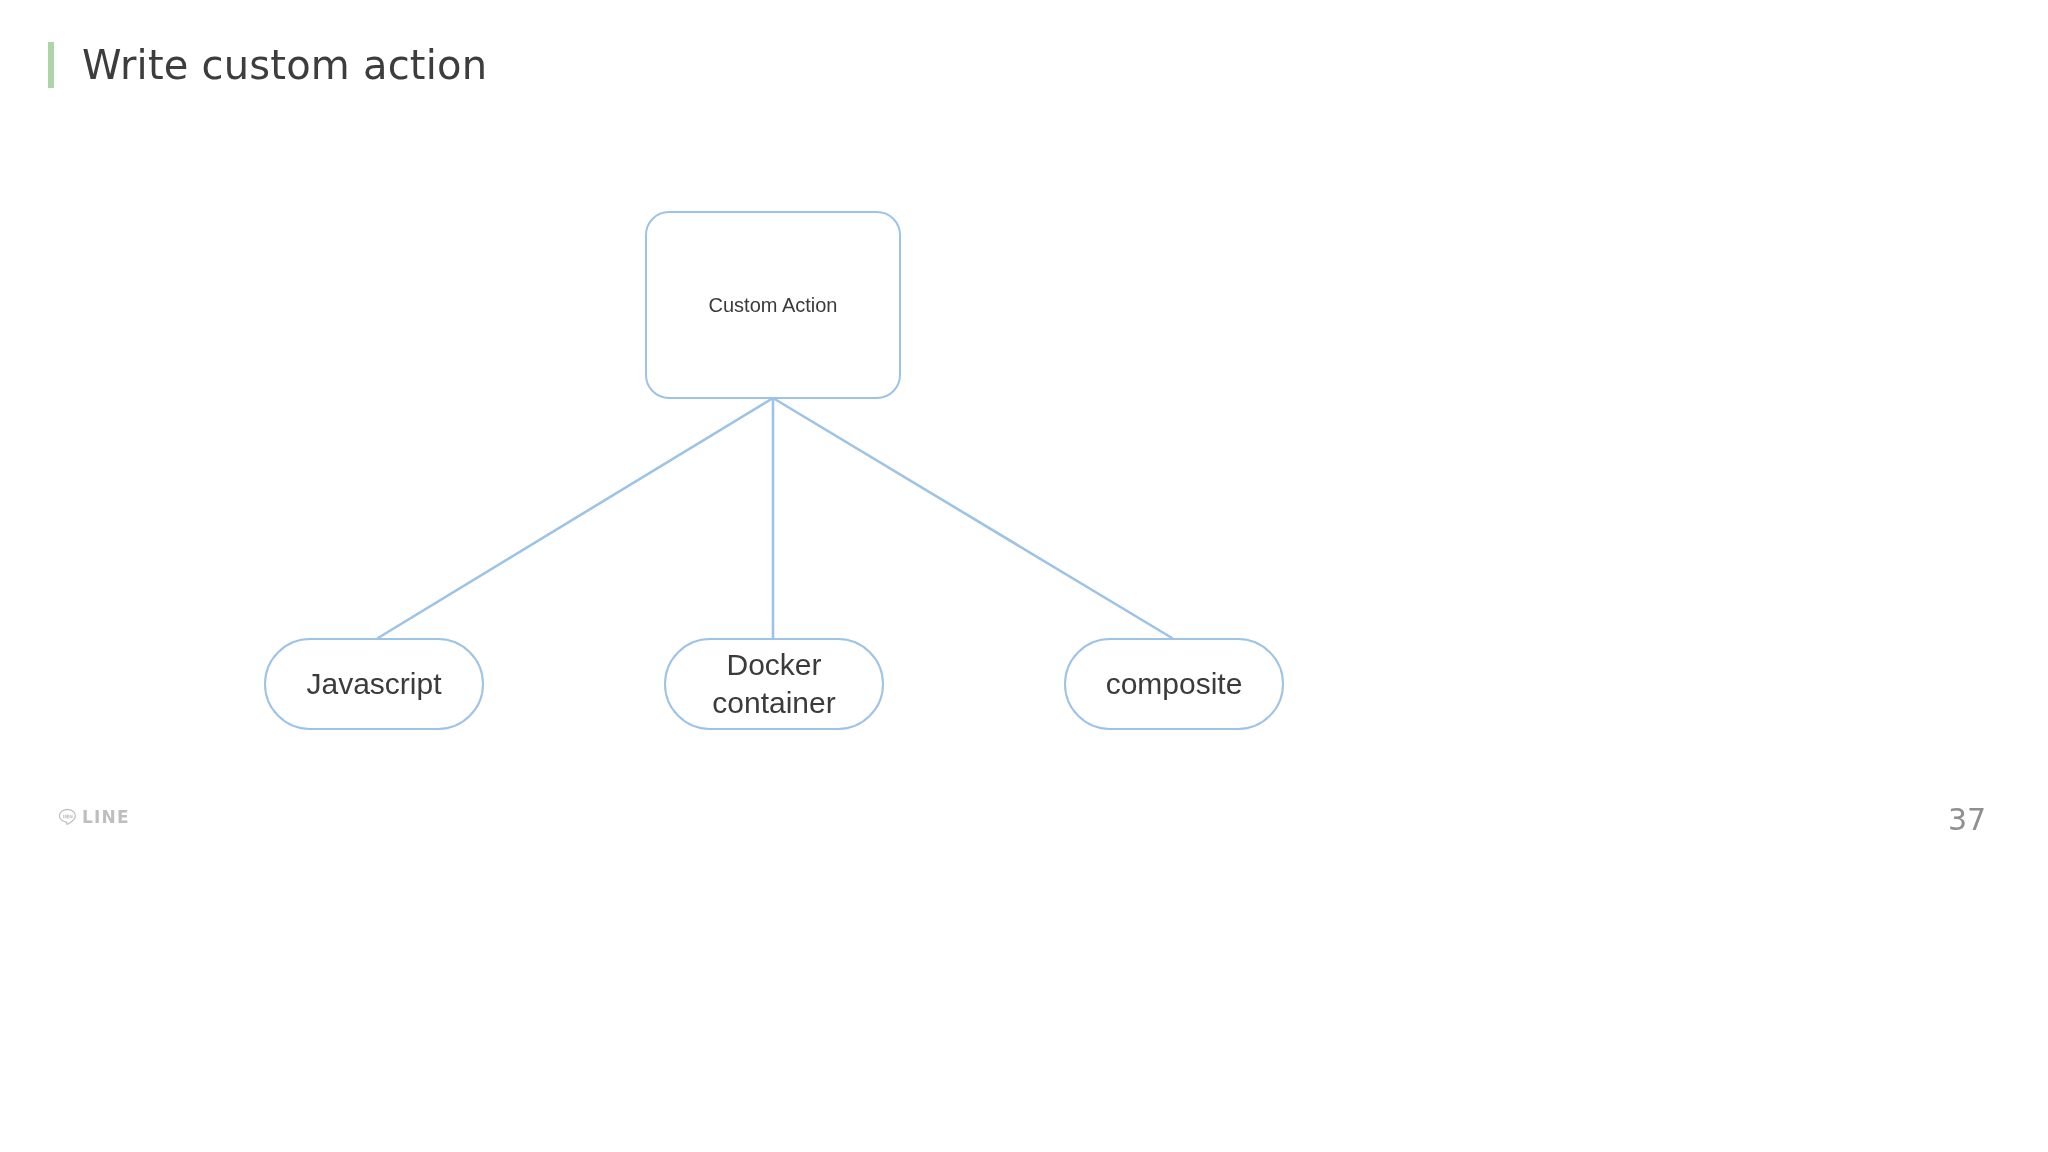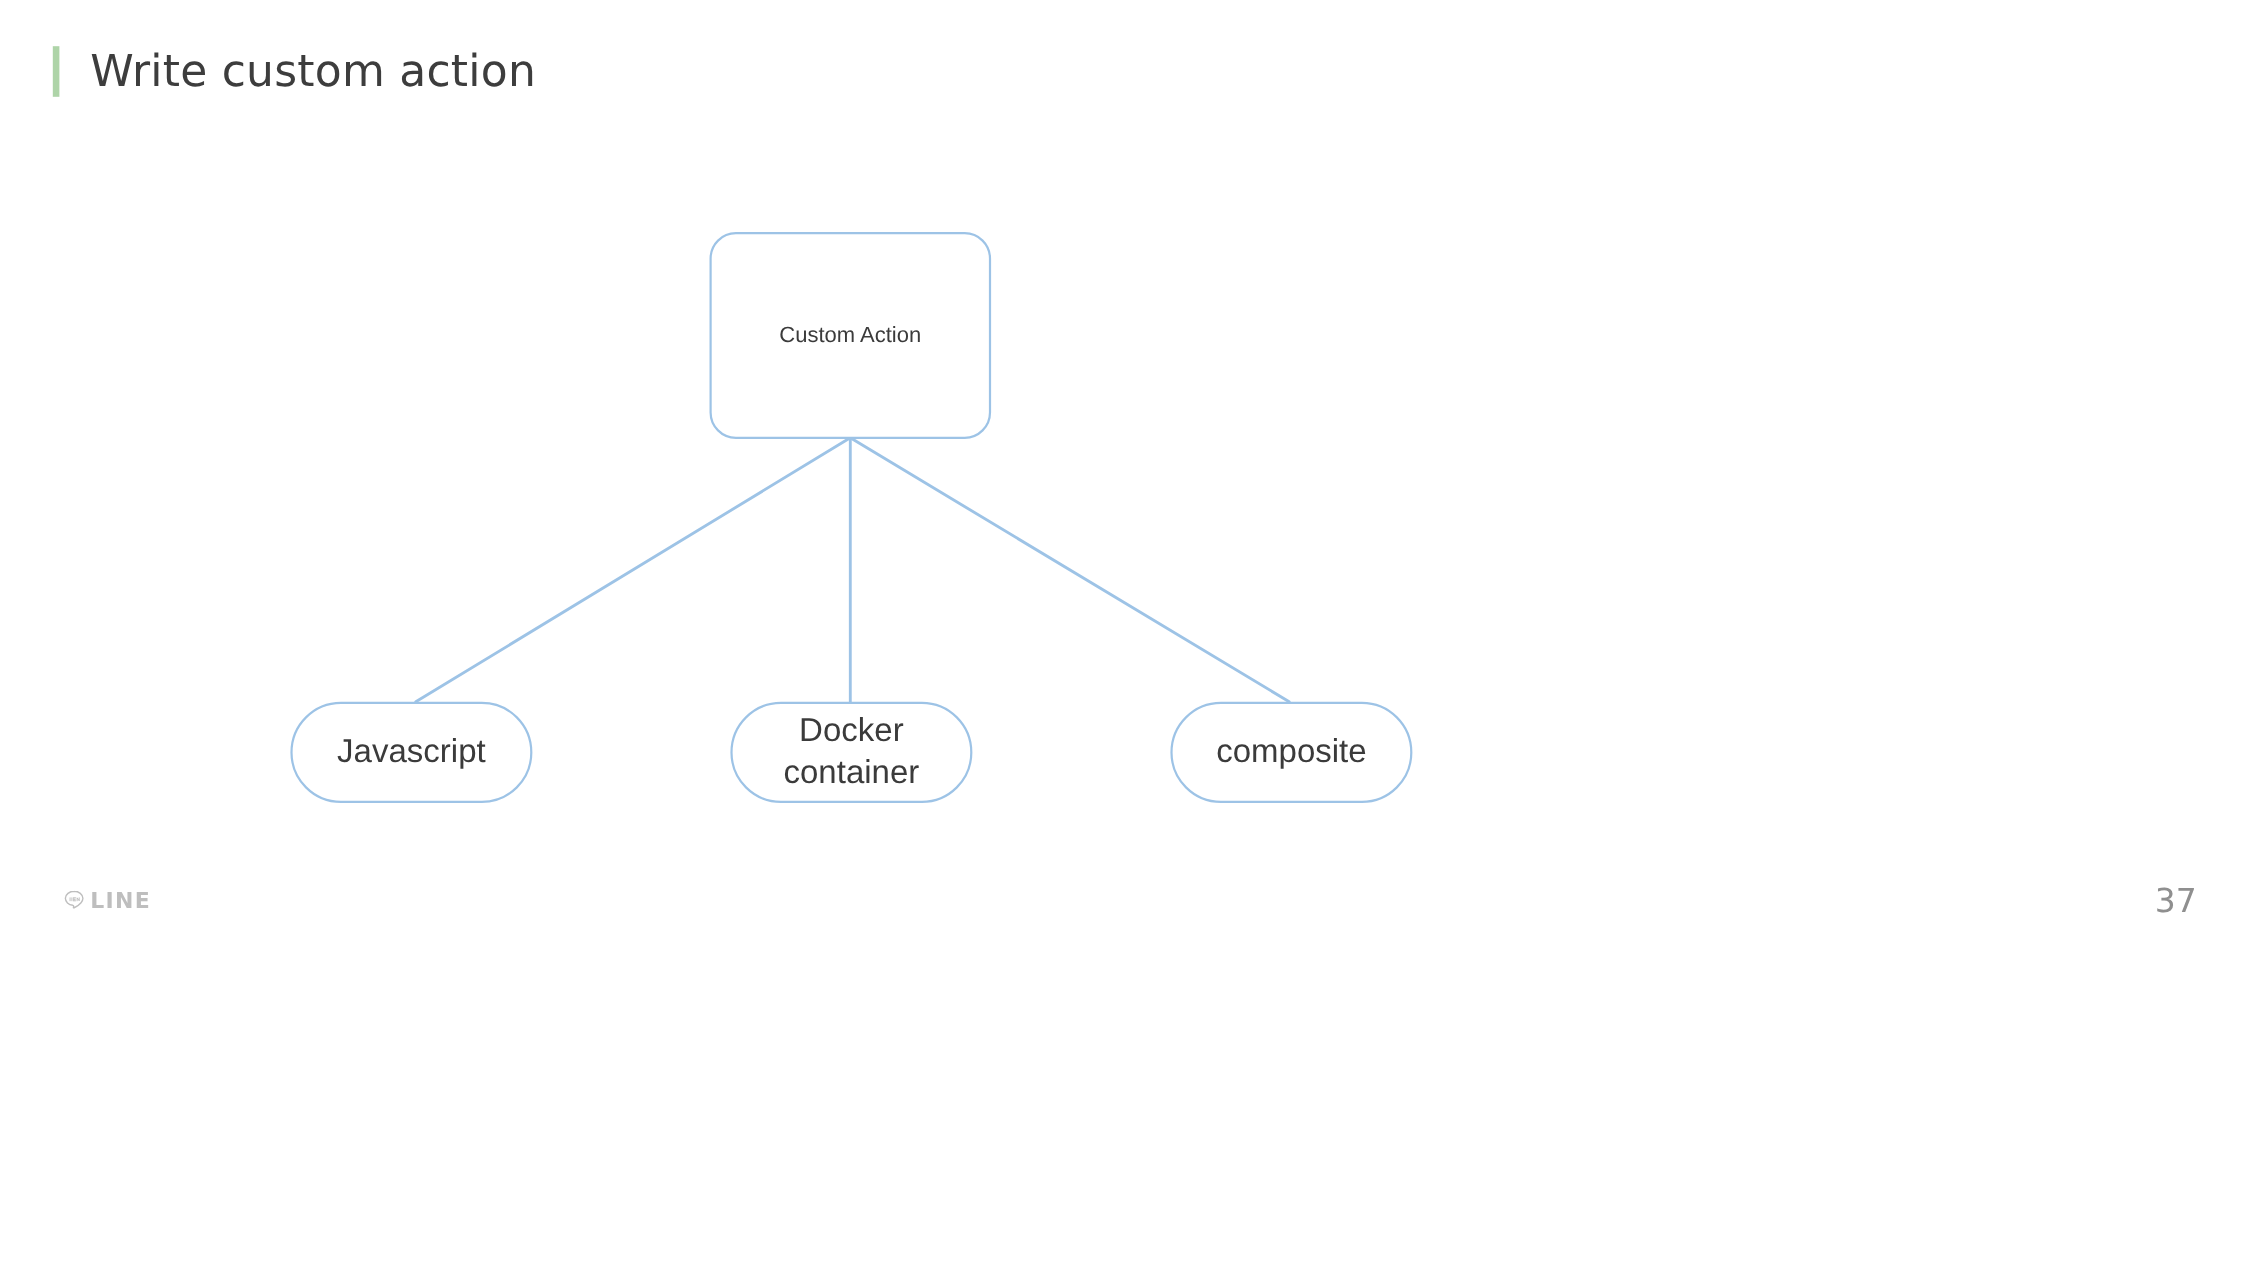--- a/index.html
+++ b/index.html
@@ -107,33 +107,33 @@
     opacity: 0.55;
   }
   #line-bubble-icon {
     width: 19px;
     height: 19px;
     flex: 0 0 auto;
   }
   #line-wordmark {
     margin-left: 5px;
     font-family: "DejaVu Sans", "Liberation Sans", sans-serif;
-    font-size: 20px;
+    font-size: 17px;
     font-weight: 700;
     letter-spacing: 1.2px;
     color: #8a8a8a;
     line-height: 1;
   }
 
   #page-number {
     position: absolute;
     right: 40px;
     top: 805px;
     width: 60px;
-    text-align: center;
+    text-align: left;
     font-family: "DejaVu Sans", "Liberation Sans", sans-serif;
     font-size: 30px;
     font-weight: 400;
     color: #8f8f8f;
     line-height: 1;
   }
 </style>
 </head>
 <body>
 

